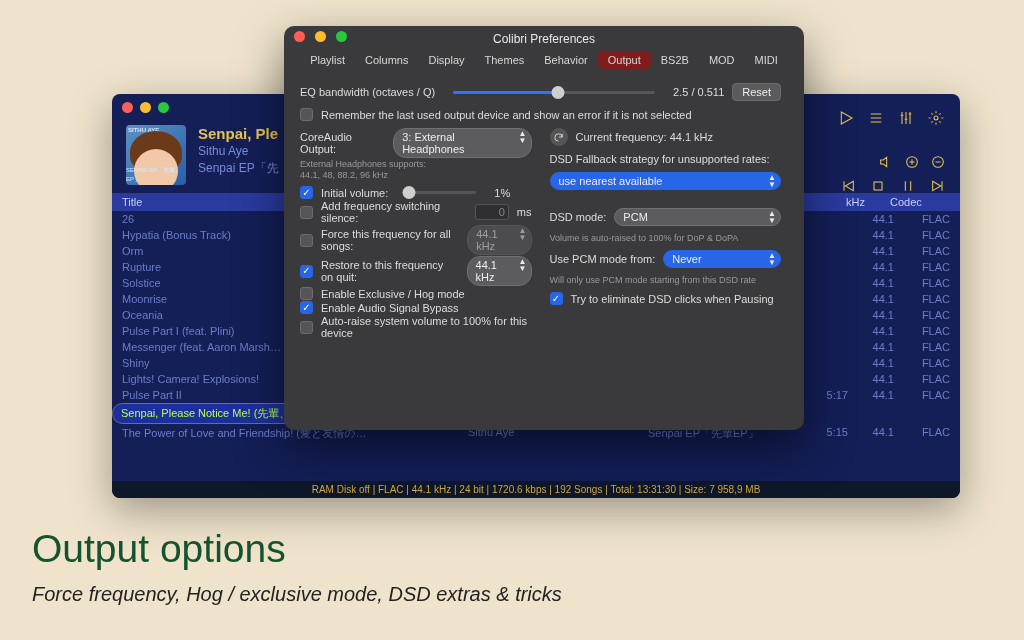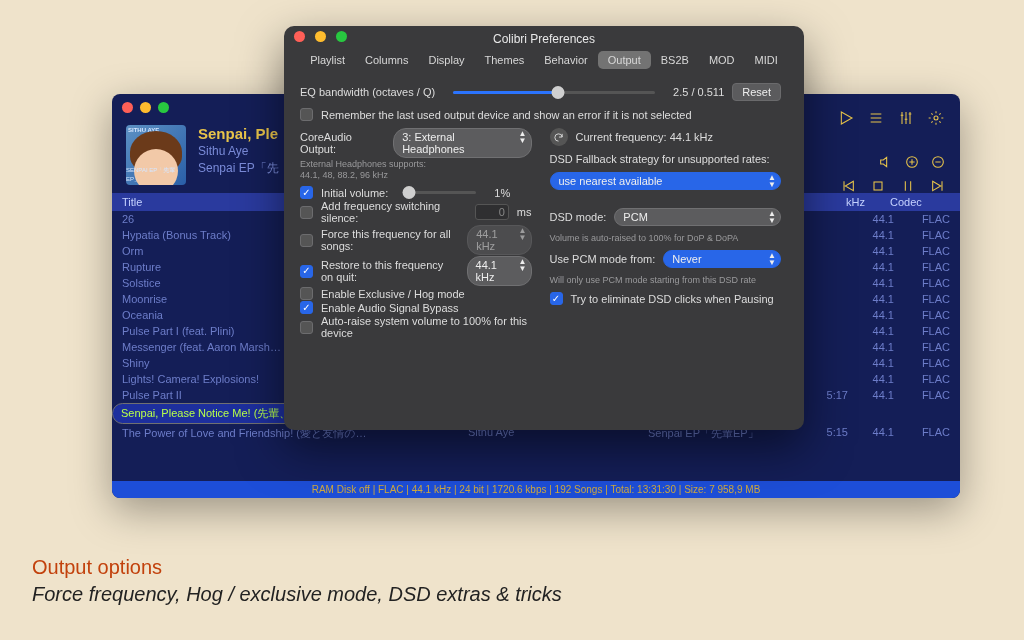--- a/index.html
+++ b/index.html
@@ -51,38 +51,38 @@
   .col-codec{width:60px}
   .rows{font-size:11px}
   .row{display:flex;padding:2px 10px;color:#6d7dc9}
   .row.sel{background:#1d2f9e;color:#b8ff4a}
   .row .c1{flex:1;white-space:nowrap;overflow:hidden}
   .row .c2{width:180px;overflow:hidden}
   .row .c3{width:160px;overflow:hidden}
   .row .c4{width:40px;text-align:right}
   .row .c5{width:46px;text-align:right}
   .row .c6{width:56px;text-align:right}
-  .status{position:absolute;bottom:0;left:0;right:0;text-align:center;color:#d0a93e;font-size:10px;padding:3px 0;background:#1d4ed8}
+  .status{position:absolute;bottom:0;left:0;right:0;text-align:center;color:#d0a93e;font-size:10px;padding:3px 0;background:#0f172a}
   
   .pref {
     position:absolute;
     left:284px; top:26px;
     width:520px; height:404px;
     background:#3a3a3c;
     border-radius:10px;
     box-shadow: 0 18px 46px rgba(0,0,0,.5);
     color:#ddd;
     font-size:11px;
     overflow:hidden;
   }
   .pref .tbar{display:flex;align-items:center;padding:5px 10px;gap:10px}
   .pref .title{position:absolute;left:0;right:0;text-align:center;top:6px;color:#e8e8e8;font-size:12px;pointer-events:none;font-weight:500}
   .tabs{display:flex;justify-content:center;gap:0;padding:4px 10px 10px 10px}
   .tab{padding:3px 10px;color:#d8d8d8;font-size:11px;border-radius:5px;cursor:pointer}
-  .tab.active{background:#737373}
+  .tab.active{background:#7f1d1d}
   .prefbody{padding:4px 23px 10px 16px;display:flex;flex-direction:column;gap:7px}
   .line{display:flex;align-items:center;gap:8px}
   .slider{flex:1;height:3px;background:#555;border-radius:2px;position:relative;margin:0 10px}
   .slider .fill{position:absolute;left:0;top:0;bottom:0;width:52%;background:#2b74ff;border-radius:2px}
   .slider .knob{position:absolute;left:52%;top:-5px;width:13px;height:13px;border-radius:50%;background:#cfcfcf;transform:translateX(-50%)}
   .val{color:#ddd;white-space:nowrap}
   .btn{background:#5b5b5d;border:1px solid #6a6a6c;border-radius:4px;padding:2px 9px;color:#eee;cursor:pointer;font-size:11px}
   .chk{width:13px;height:13px;border-radius:3px;background:#555;border:1px solid #6c6c6e;display:inline-flex;align-items:center;justify-content:center;flex-shrink:0}
   .chk.on{background:#2866e8;border-color:#2866e8}
   .chk.on::after{content:"✓";color:#fff;font-size:10px;line-height:1}
@@ -91,22 +91,22 @@
   .sel .arrows{position:absolute;right:4px;top:1px;font-size:8px;line-height:7px;color:#eee}
   .mini{font-size:9px;color:#9a9a9c}
   .cols{display:flex;gap:18px}
   .colL{flex:1;display:flex;flex-direction:column;gap:1px}
   .colR{flex:1;display:flex;flex-direction:column;gap:7px}
   .numbox{width:34px;background:#2f2f31;border:1px solid #555;border-radius:3px;color:#888;text-align:right;padding:1px 3px;font-size:11px}
   .refresh{width:18px;height:18px;border-radius:50%;background:#555;display:inline-flex;align-items:center;justify-content:center;cursor:pointer}
   .refresh svg{width:11px;height:11px;stroke:#ddd;fill:none;stroke-width:2}
   
   .caption{position:absolute;left:32px;bottom:34px}
-  .caption h1{font-size:20px;font-weight:400;color:#c2410c}
-  .caption p{font-size:20px;font-style:italic;color:#222;margin-top:4px}
+  .caption h1{font-size:39px;font-weight:400;color:#14532d}
+  .caption p{font-size:20px;font-style:italic;color:#222;margin-top:12px}
 </style>
 </head>
 <body>
 
 <div class="player">
   <div class="traffic">
     <div class="tl r"></div>
     <div class="tl y"></div>
     <div class="tl g"></div>
   </div>

